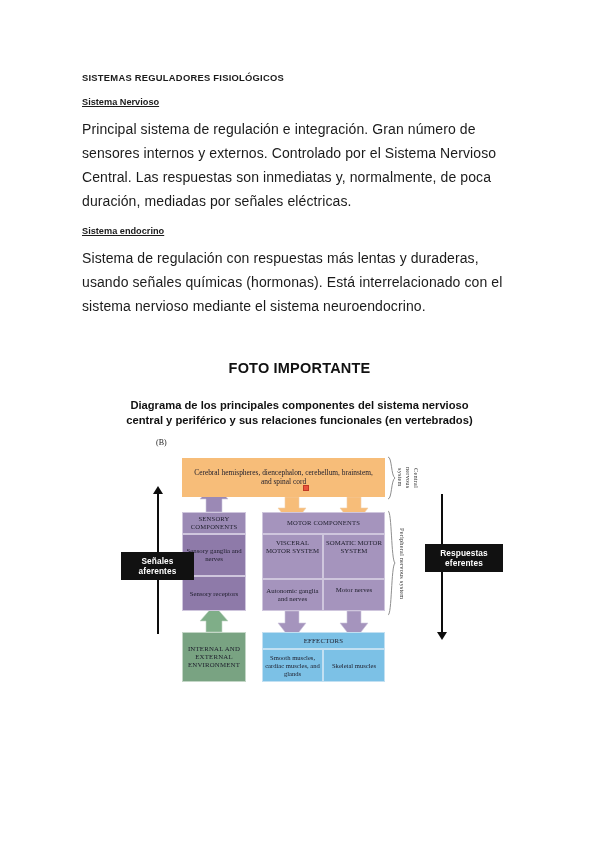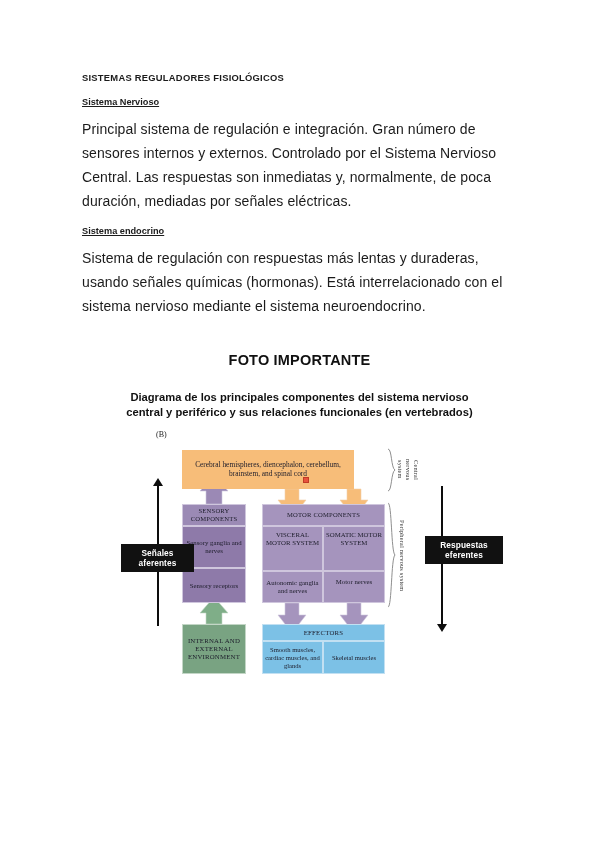--- a/index.html
+++ b/index.html
@@ -58,21 +58,21 @@
     left: 0;
     top: 352px;
     width: 599px;
   }
   .foto-importante {
     text-align: center;
     font-size: 14.5px;
     font-weight: 700;
     letter-spacing: 0.2px;
     color: #111;
-    margin: 0 0 22px 0;
+    margin: 8px 0 22px 0;
   }
   .fig-title {
     text-align: center;
     font-size: 11.2px;
     font-weight: 700;
     line-height: 1.35;
     color: #111;
     margin: 0 auto 8px auto;
     width: 350px;
   }
@@ -102,21 +102,21 @@
     display: flex;
     align-items: center;
     justify-content: center;
     line-height: 1.18;
   }
 
   
   .cns {
     left: 182px;
     top: 22px;
-    width: 172px;
+    width: 203px;
     height: 39px;
     background: #f7bd79;
     font-size: 7.4px;
     padding: 0 6px;
   }
   .cns .dot {
     display: inline-block;
     width: 4px;
     height: 4px;
     background: #e8533c;

